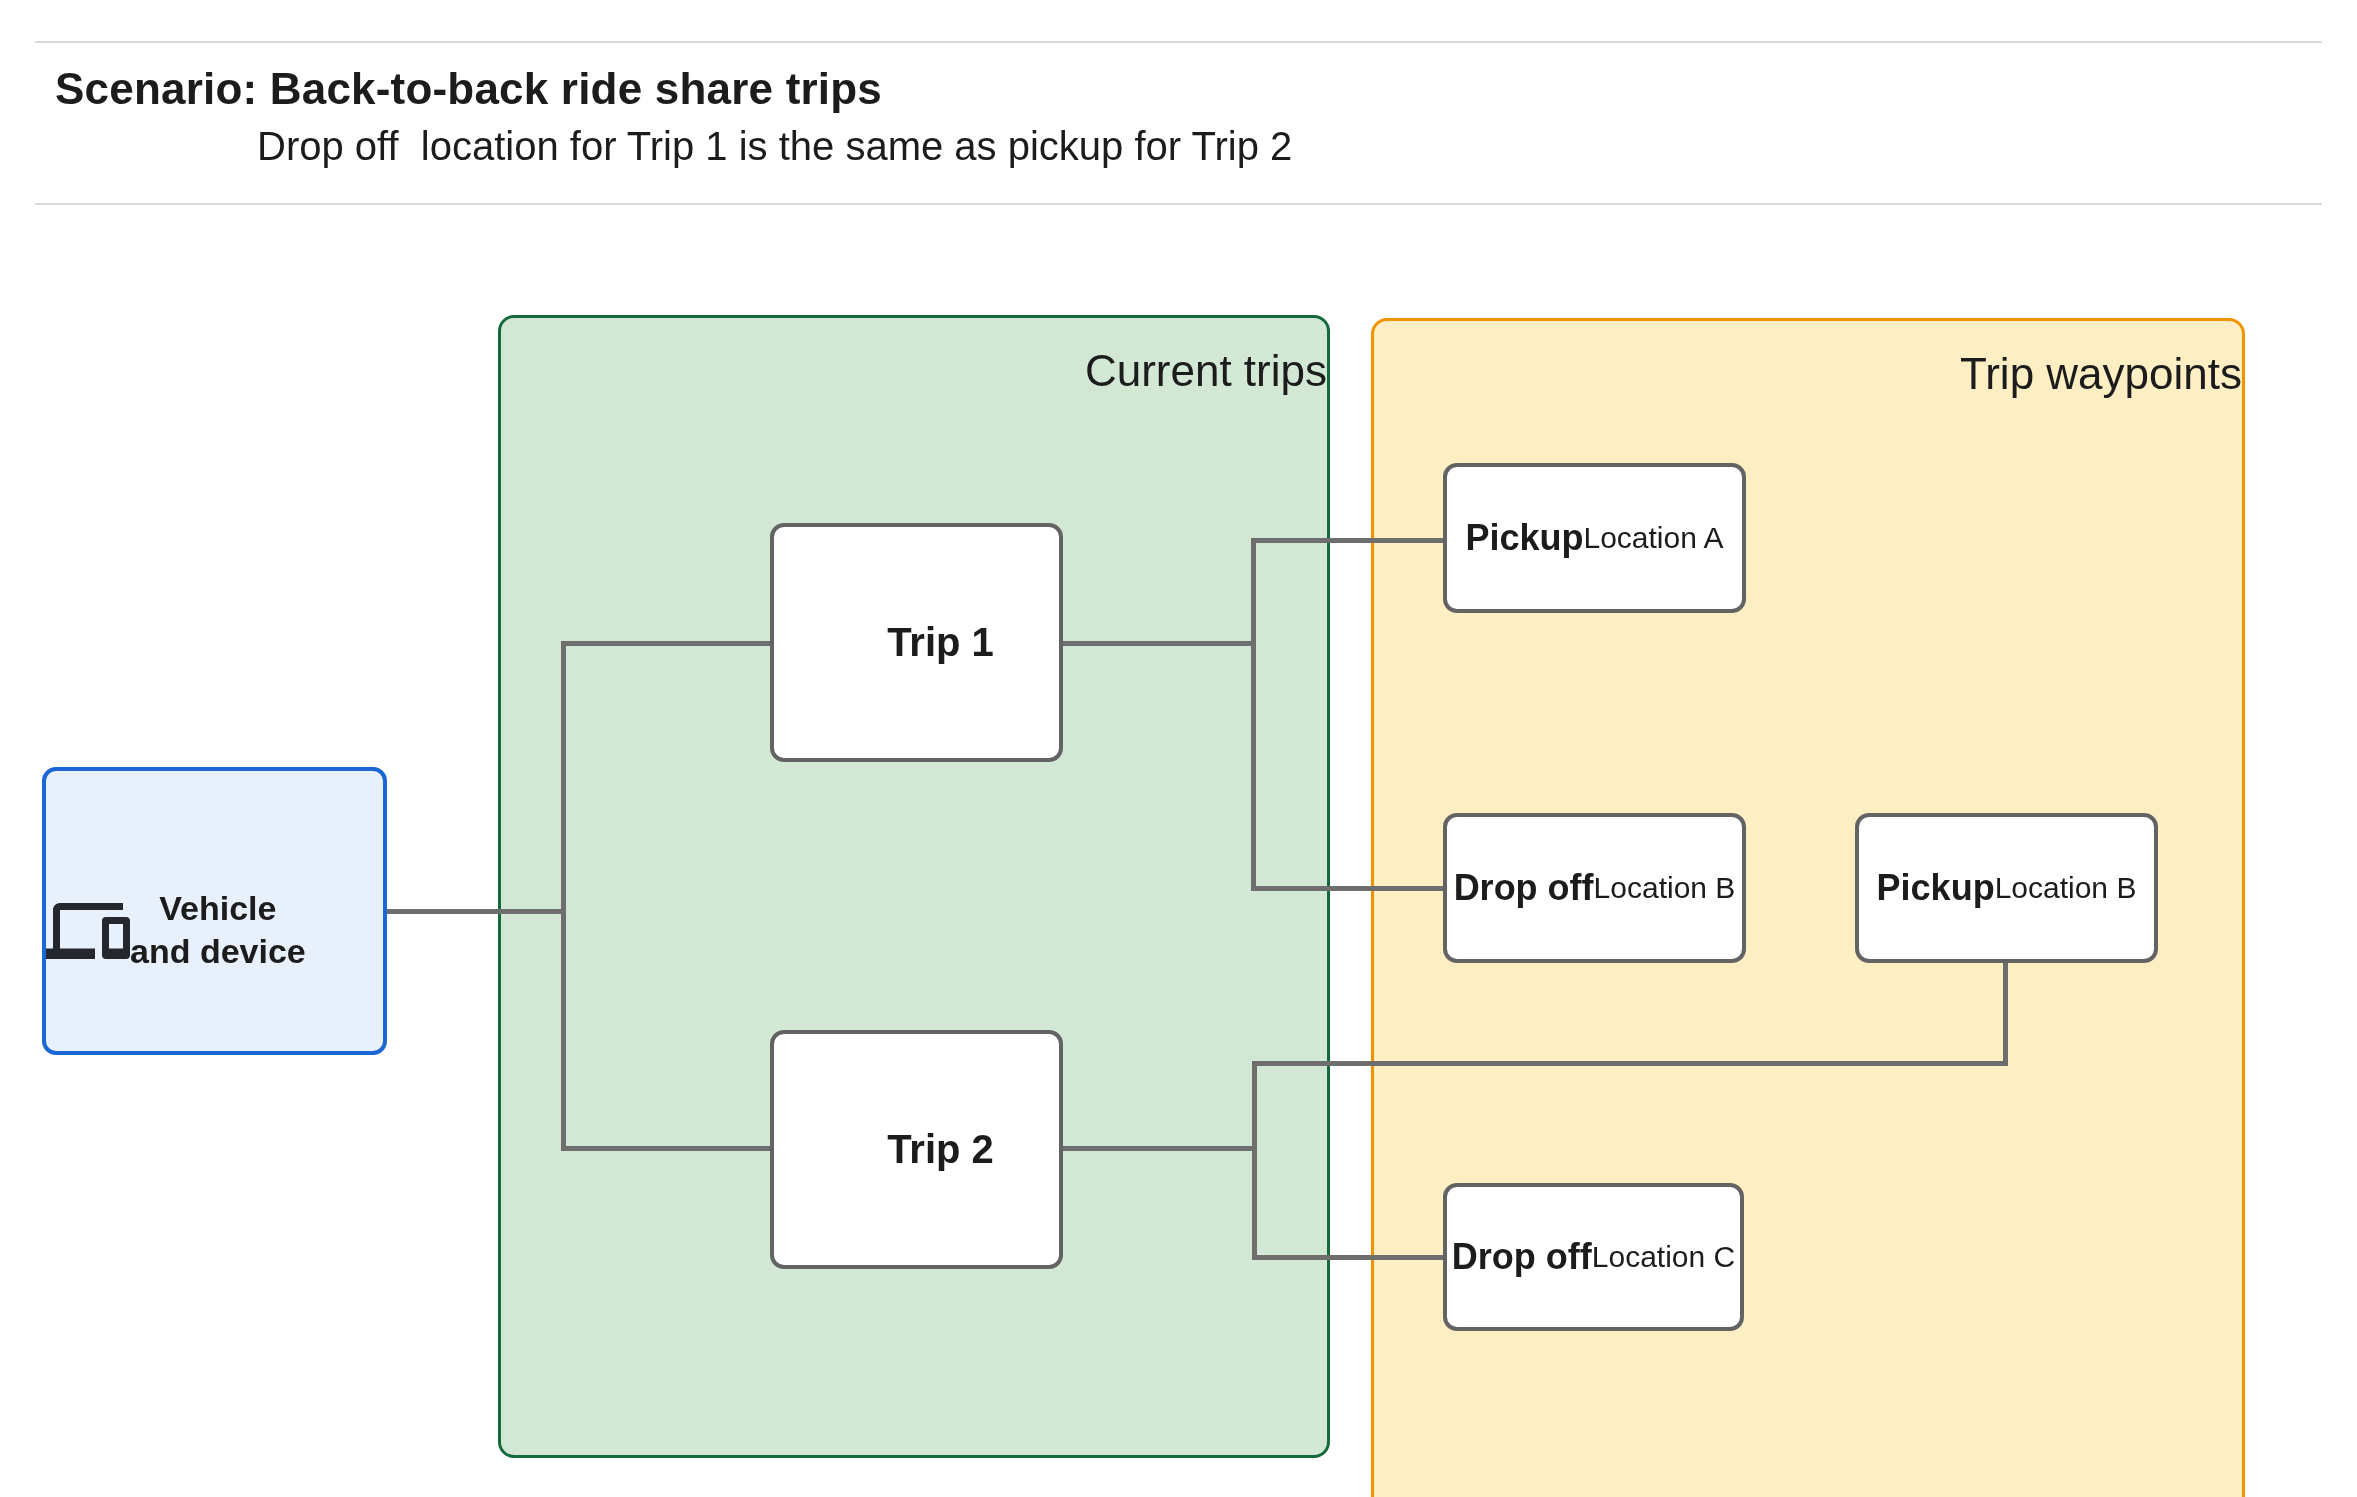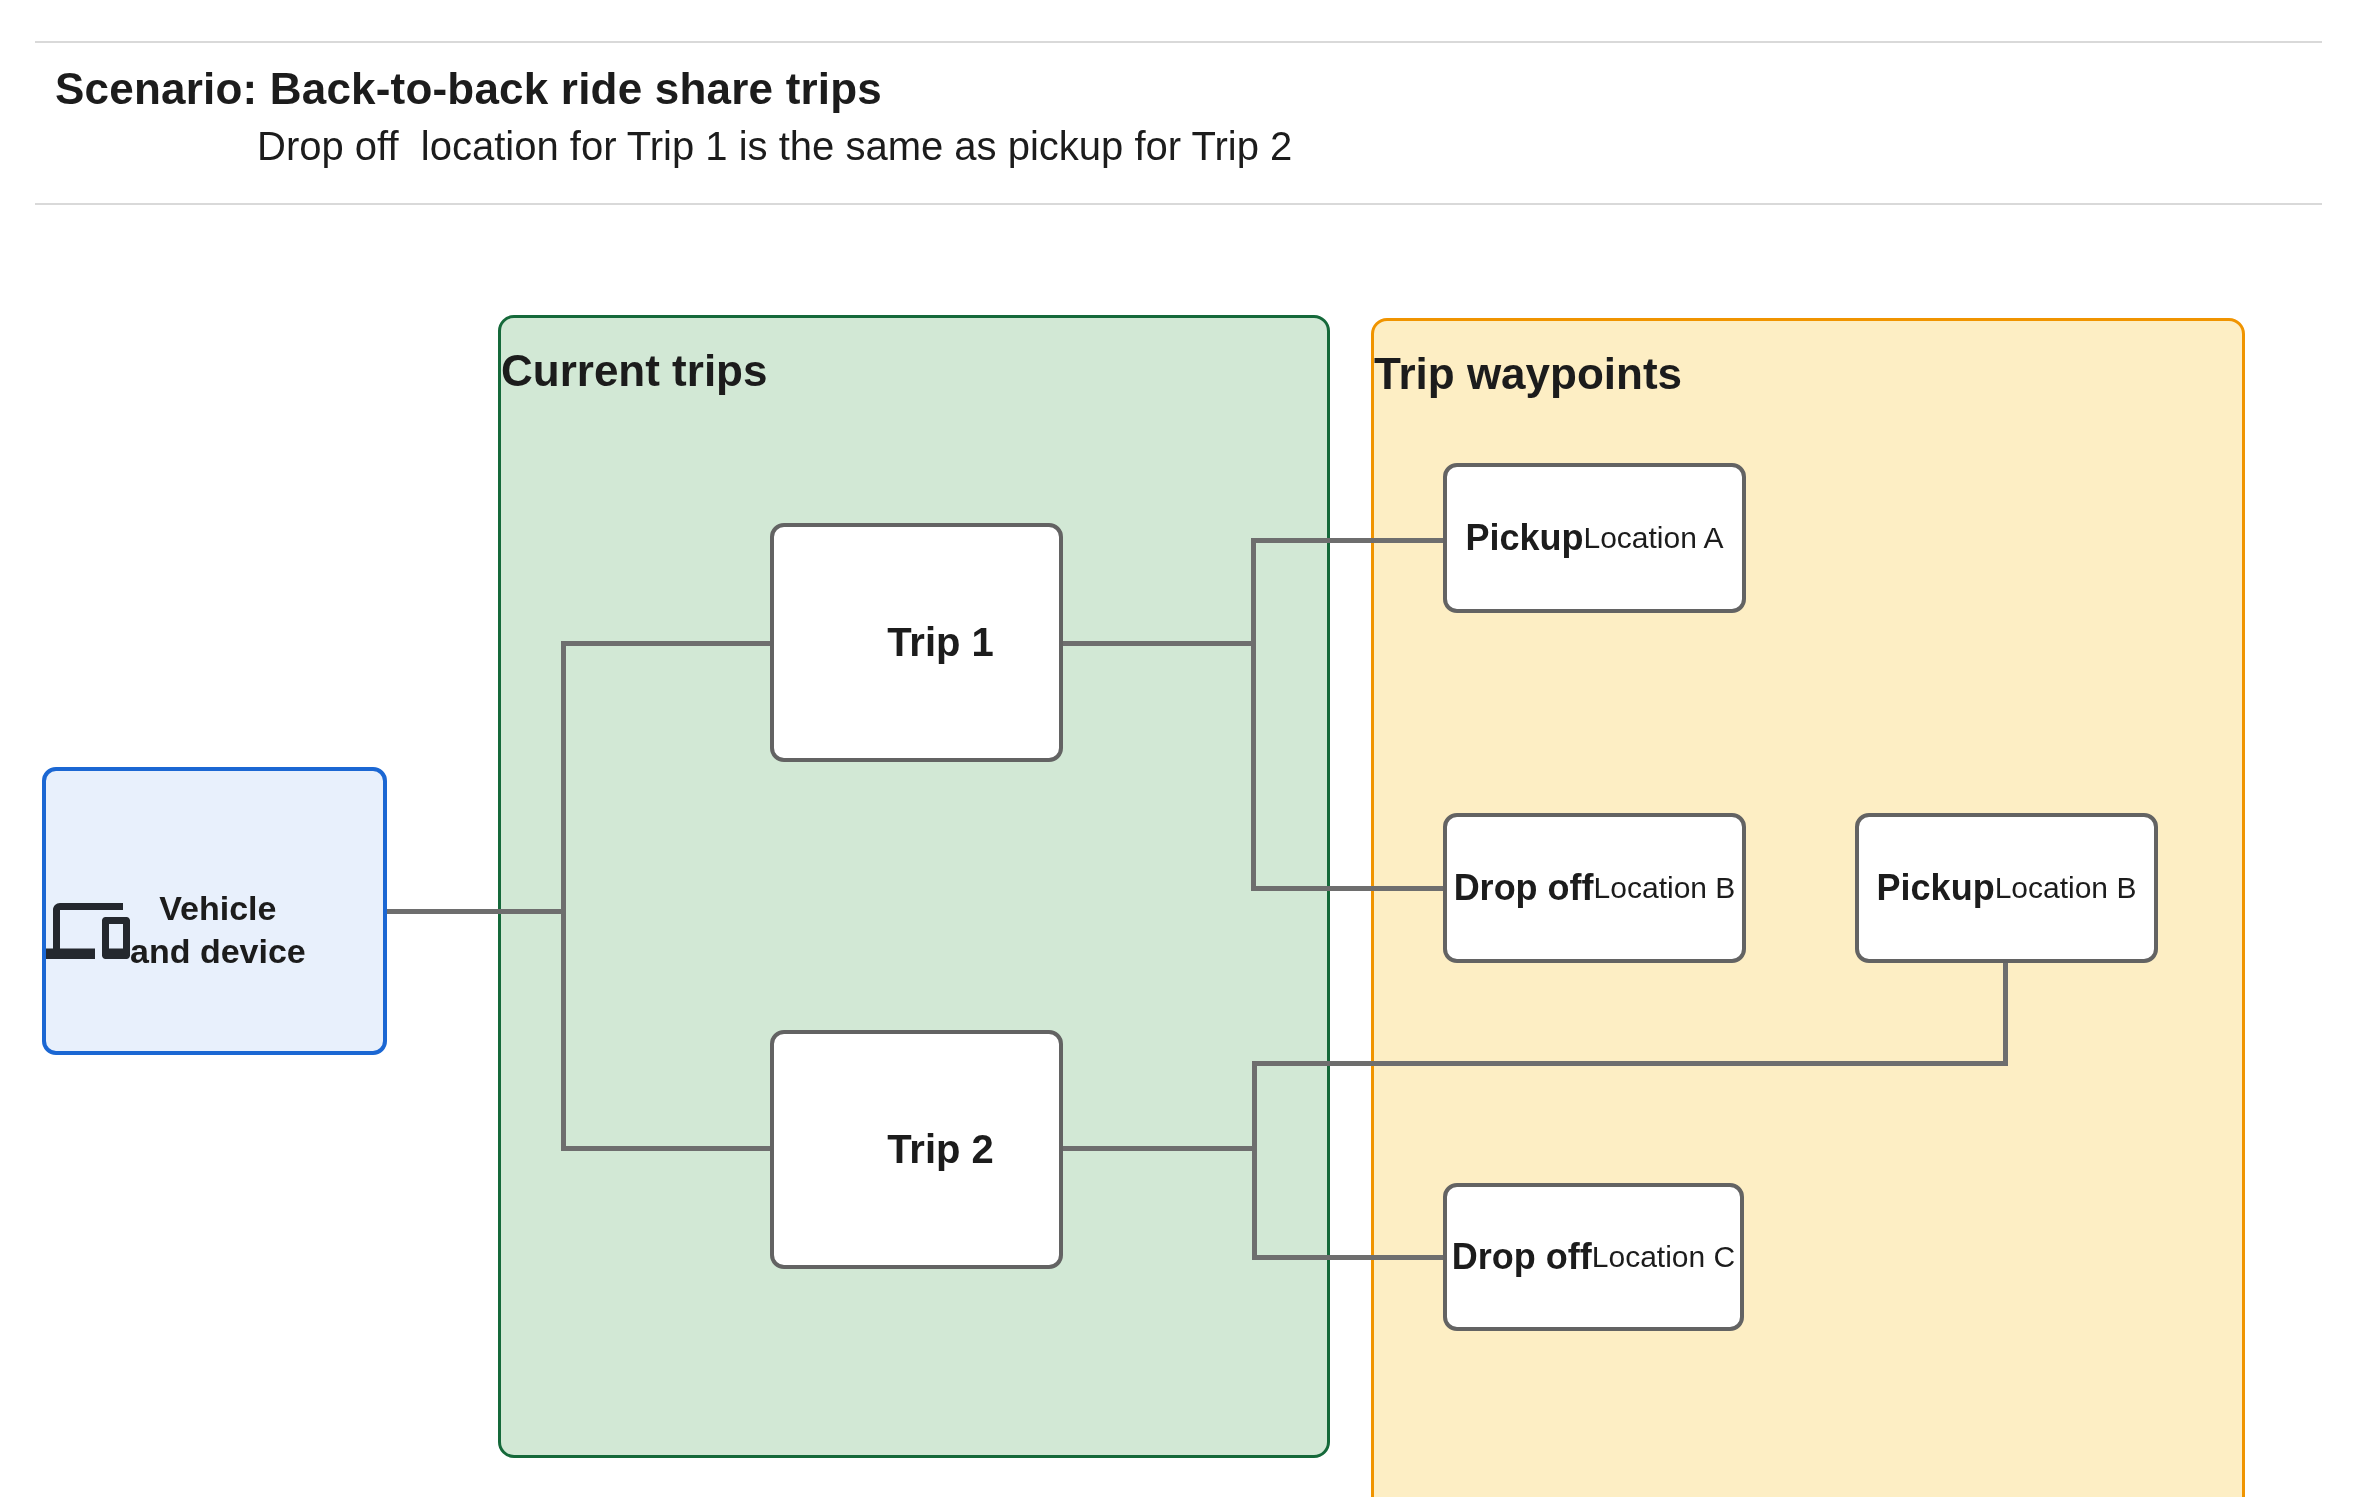--- a/index.html
+++ b/index.html
@@ -20,21 +20,21 @@
   #rule-bottom{top:203px;}
   #page-title{position:absolute;left:55px;top:64px;font-size:44px;font-weight:bold;letter-spacing:.2px;}
   #page-subtitle{position:absolute;left:257px;top:124px;font-size:40px;font-weight:normal;white-space:pre-wrap;}
 
   
   .panel{position:absolute;border-radius:16px;}
   #panel-current-trips{left:498px;top:315px;width:832px;height:1143px;
     background:var(--green-fill);border:3px solid var(--green-border);}
   #panel-trip-waypoints{left:1371px;top:318px;width:874px;height:1260px;
     background:var(--yellow-fill);border:3px solid var(--yellow-border);}
-  .panel-title{width:100%;text-align:left;margin-top:28px;font-size:44px;font-weight:bold;}
+  .panel-title{width:100%;text-align:right;margin-top:28px;font-size:44px;font-weight:normal;}
 
   
   .conn{position:absolute;background:var(--line-gray);}
   .h{height:5px;} .v{width:5px;}
 
   
   .node{position:absolute;background:var(--white);border:4px solid var(--box-border);
     border-radius:14px;display:flex;flex-direction:row;align-items:center;justify-content:center;}
   #vehicle-box{left:42px;top:767px;width:345px;height:288px;
     background:var(--blue-fill);border:4px solid var(--blue-border);border-radius:14px;

